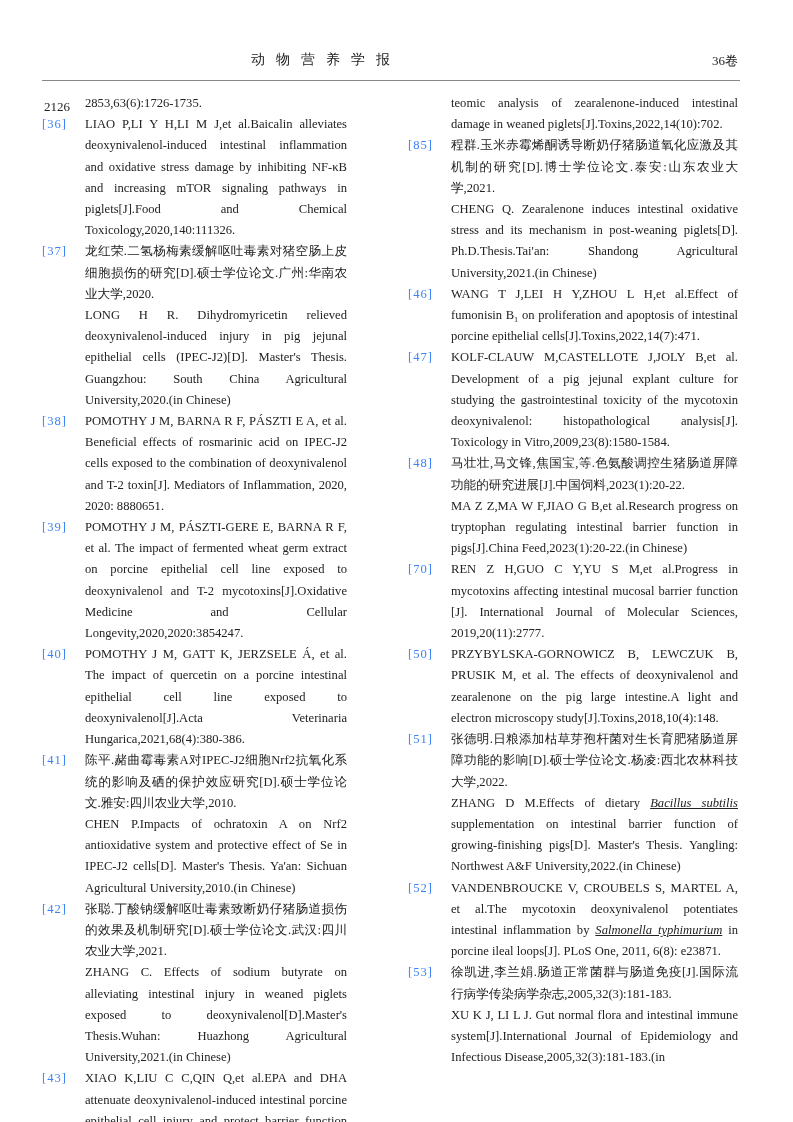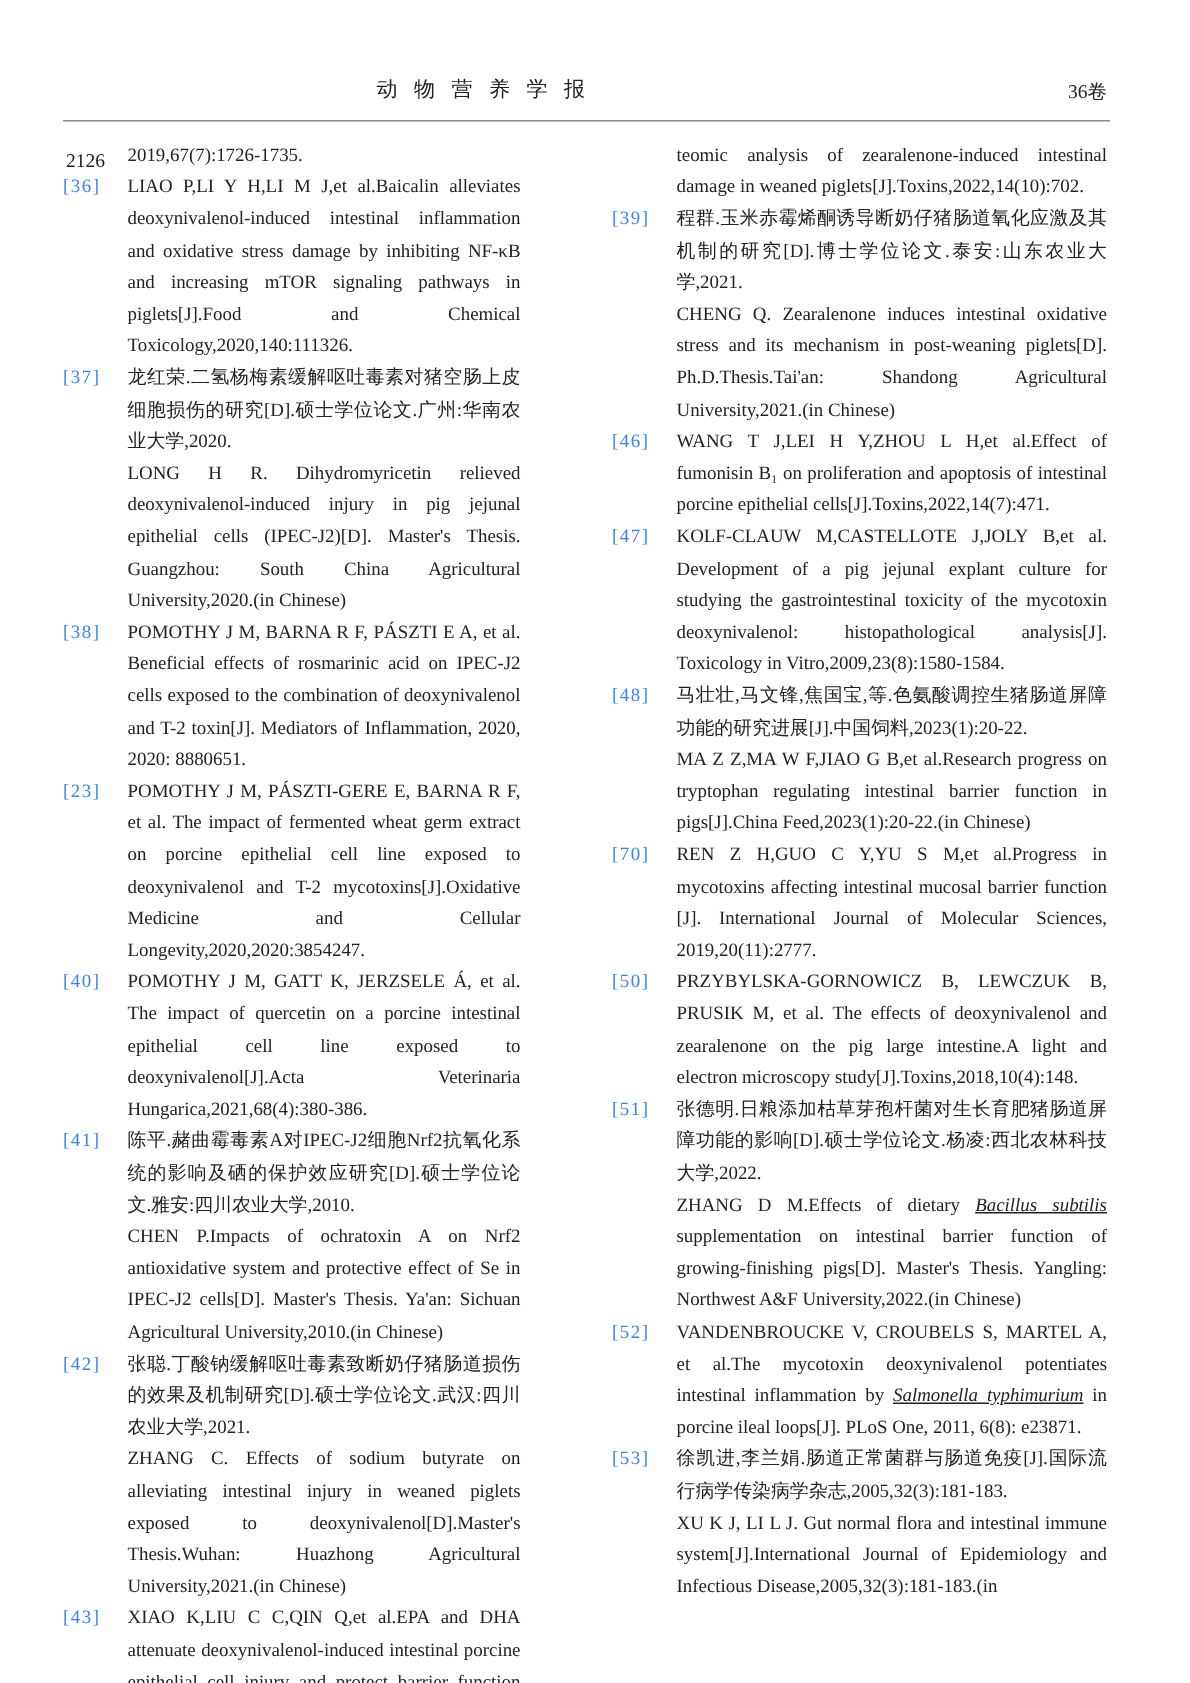--- a/index.html
+++ b/index.html
@@ -25,37 +25,37 @@
 
 <div class="hdr">
   <span class="pg">2126</span>
   <span class="jt">动物营养学报</span>
   <span class="vol">36卷</span>
   <div class="rule"></div>
 </div>
 
 <div class="col left" id="col-left">
     <div class="ref">
-      <p>2019,67(7):1726-1735.</p>
+      <p>2853,63(6):1726-1735.</p>
     </div>
     <div class="ref">
       <span class="num">[36]</span>
       <p>LIAO P,LI Y H,LI M J,et al.Baicalin alleviates deoxynivalenol-induced intestinal inflammation and oxidative stress damage by inhibiting NF-κB and increasing mTOR signaling pathways in piglets[J].Food and Chemical Toxicology,2020,140:111326.</p>
     </div>
     <div class="ref">
       <span class="num">[37]</span>
       <p>龙红荣.二氢杨梅素缓解呕吐毒素对猪空肠上皮细胞损伤的研究[D].硕士学位论文.广州:华南农业大学,2020.</p>
       <p>LONG H R. Dihydromyricetin relieved deoxynivalenol-induced injury in pig jejunal epithelial cells (IPEC-J2)[D]. Master's Thesis. Guangzhou: South China Agricultural University,2020.(in Chinese)</p>
     </div>
     <div class="ref">
       <span class="num">[38]</span>
       <p>POMOTHY J M, BARNA R F, PÁSZTI E A, et al. Beneficial effects of rosmarinic acid on IPEC-J2 cells exposed to the combination of deoxynivalenol and T-2 toxin[J]. Mediators of Inflammation, 2020, 2020: 8880651.</p>
     </div>
     <div class="ref">
-      <span class="num">[23]</span>
+      <span class="num">[39]</span>
       <p>POMOTHY J M, PÁSZTI-GERE E, BARNA R F, et al. The impact of fermented wheat germ extract on porcine epithelial cell line exposed to deoxynivalenol and T-2 mycotoxins[J].Oxidative Medicine and Cellular Longevity,2020,2020:3854247.</p>
     </div>
     <div class="ref">
       <span class="num">[40]</span>
       <p>POMOTHY J M, GATT K, JERZSELE Á, et al. The impact of quercetin on a porcine intestinal epithelial cell line exposed to deoxynivalenol[J].Acta Veterinaria Hungarica,2021,68(4):380-386.</p>
     </div>
     <div class="ref">
       <span class="num">[41]</span>
       <p>陈平.赭曲霉毒素A对IPEC-J2细胞Nrf2抗氧化系统的影响及硒的保护效应研究[D].硕士学位论文.雅安:四川农业大学,2010.</p>
       <p>CHEN P.Impacts of ochratoxin A on Nrf2 antioxidative system and protective effect of Se in IPEC-J2 cells[D]. Master's Thesis. Ya'an: Sichuan Agricultural University,2010.(in Chinese)</p>
@@ -68,21 +68,21 @@
     <div class="ref">
       <span class="num">[43]</span>
       <p>XIAO K,LIU C C,QIN Q,et al.EPA and DHA attenuate deoxynivalenol-induced intestinal porcine epithelial cell injury and protect barrier function integrity by inhibiting necroptosis signaling pathway [J]. The FASEB Journal,2020,34(2):2483-2496.</p>
     </div>
   </div>
 <div class="col right" id="col-right">
     <div class="ref">
       <p>teomic analysis of zearalenone-induced intestinal damage in weaned piglets[J].Toxins,2022,14(10):702.</p>
     </div>
     <div class="ref">
-      <span class="num">[39]</span>
+      <span class="num">[85]</span>
       <p>程群.玉米赤霉烯酮诱导断奶仔猪肠道氧化应激及其机制的研究[D].博士学位论文.泰安:山东农业大学,2021.</p>
       <p>CHENG Q. Zearalenone induces intestinal oxidative stress and its mechanism in post-weaning piglets[D]. Ph.D.Thesis.Tai'an: Shandong Agricultural University,2021.(in Chinese)</p>
     </div>
     <div class="ref">
       <span class="num">[46]</span>
       <p>WANG T J,LEI H Y,ZHOU L H,et al.Effect of fumonisin B₁ on proliferation and apoptosis of intestinal porcine epithelial cells[J].Toxins,2022,14(7):471.</p>
     </div>
     <div class="ref">
       <span class="num">[47]</span>
       <p>KOLF-CLAUW M,CASTELLOTE J,JOLY B,et al. Development of a pig jejunal explant culture for studying the gastrointestinal toxicity of the mycotoxin deoxynivalenol: histopathological analysis[J]. Toxicology in Vitro,2009,23(8):1580-1584.</p>

